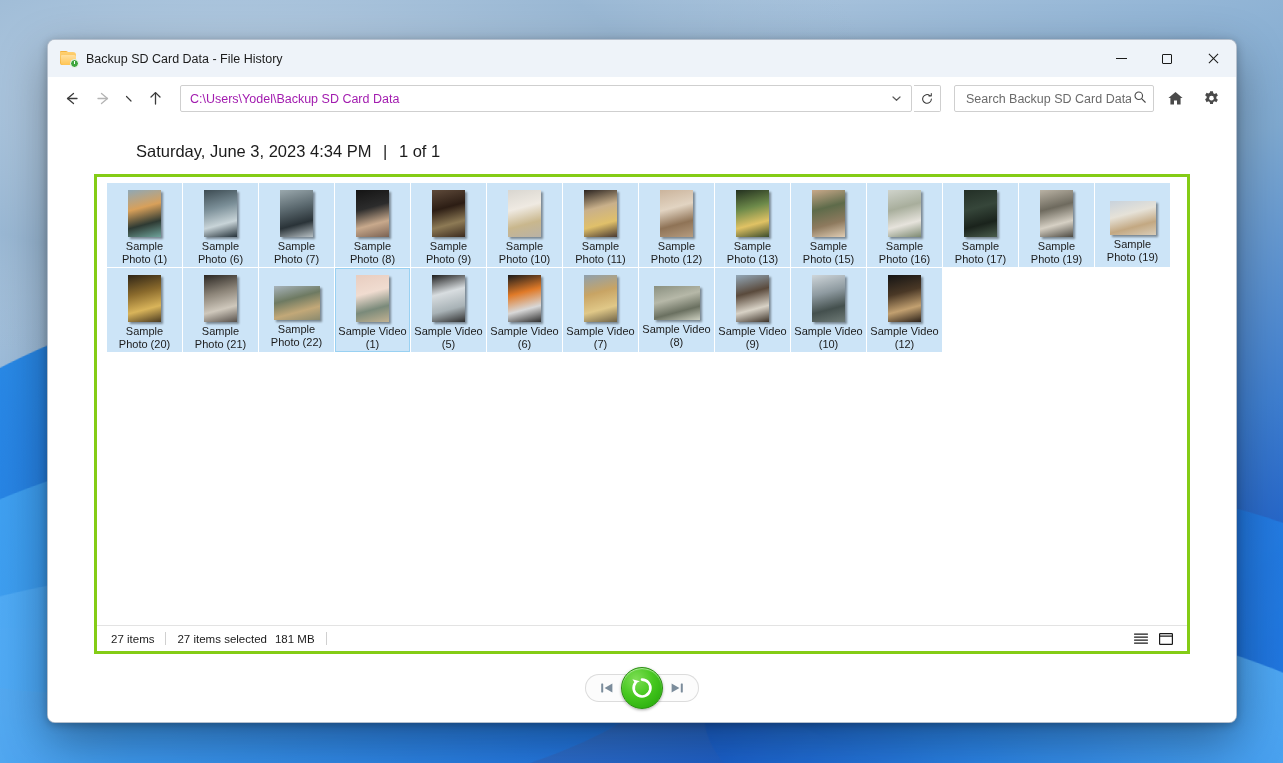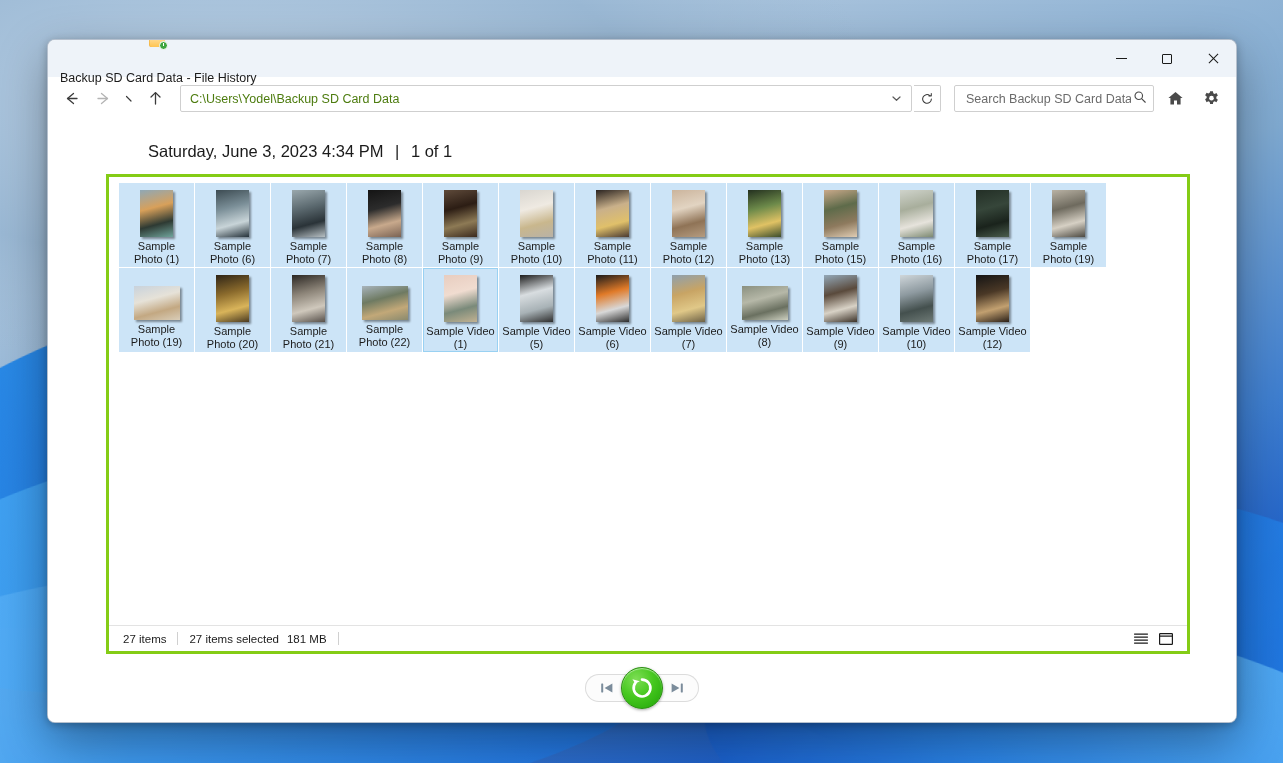--- a/index.html
+++ b/index.html
@@ -84,23 +84,22 @@
   
   #titlebar {
     height: 37px;
     background: #eef3f9;
     display: flex;
     align-items: center;
     position: relative;
     flex: 0 0 auto;
   }
   #title-left {
-    display: flex; align-items: center; gap: 22px;
+    display: flex; align-items: center; gap: 8px;
     padding-left: 12px;
-    flex-direction: column;
   }
   .folder-history-icon { position: relative; width: 18px; height: 16px; }
   .folder-history-icon .f-back {
     position: absolute; left: 0; top: 1px; width: 16px; height: 13px;
     background: linear-gradient(180deg,#ffd071,#f2b23f);
     border-radius: 1px 3px 2px 2px;
   }
   .folder-history-icon .f-tab {
     position: absolute; left: 0; top: 0px; width: 8px; height: 3px;
     background: #f2b23f; border-radius: 1px 2px 0 0;
@@ -165,21 +164,21 @@
     margin-left: 8px;
     border: 1px solid #cfcfcf;
     background: #fff;
     display: flex; align-items: center;
     border-radius: 2px;
     padding: 0 4px 0 9px;
   }
   #path-text {
     flex: 1 1 auto;
     font-size: 12.5px;
-    color: #4d7c0f;
+    color: #a21caf;
     white-space: nowrap; overflow: hidden;
   }
   .path-chevron {
     width: 22px; height: 25px;
     display: flex; align-items: center; justify-content: center;
     color: #5a5a5a; font-size: 10px;
   }
   #refresh-btn {
     width: 27px; height: 27px;
     border: 1px solid #cfcfcf; border-left: none;
@@ -218,21 +217,20 @@
     cursor: default;
   }
 
   
   #content {
     flex: 1 1 auto;
     background: #ffffff;
     padding: 0 46px;
     display: flex; flex-direction: column;
     min-height: 0;
-    margin-left: 12px;
   }
   #version-header {
     padding: 22px 0 13px 42px;
     font-size: 16.5px;
     color: #1b1b1b;
     white-space: nowrap;
   }
   #version-header .sep { padding: 0 7px; color: #1b1b1b; }
   #version-header .counter { }
   #file-pane {

